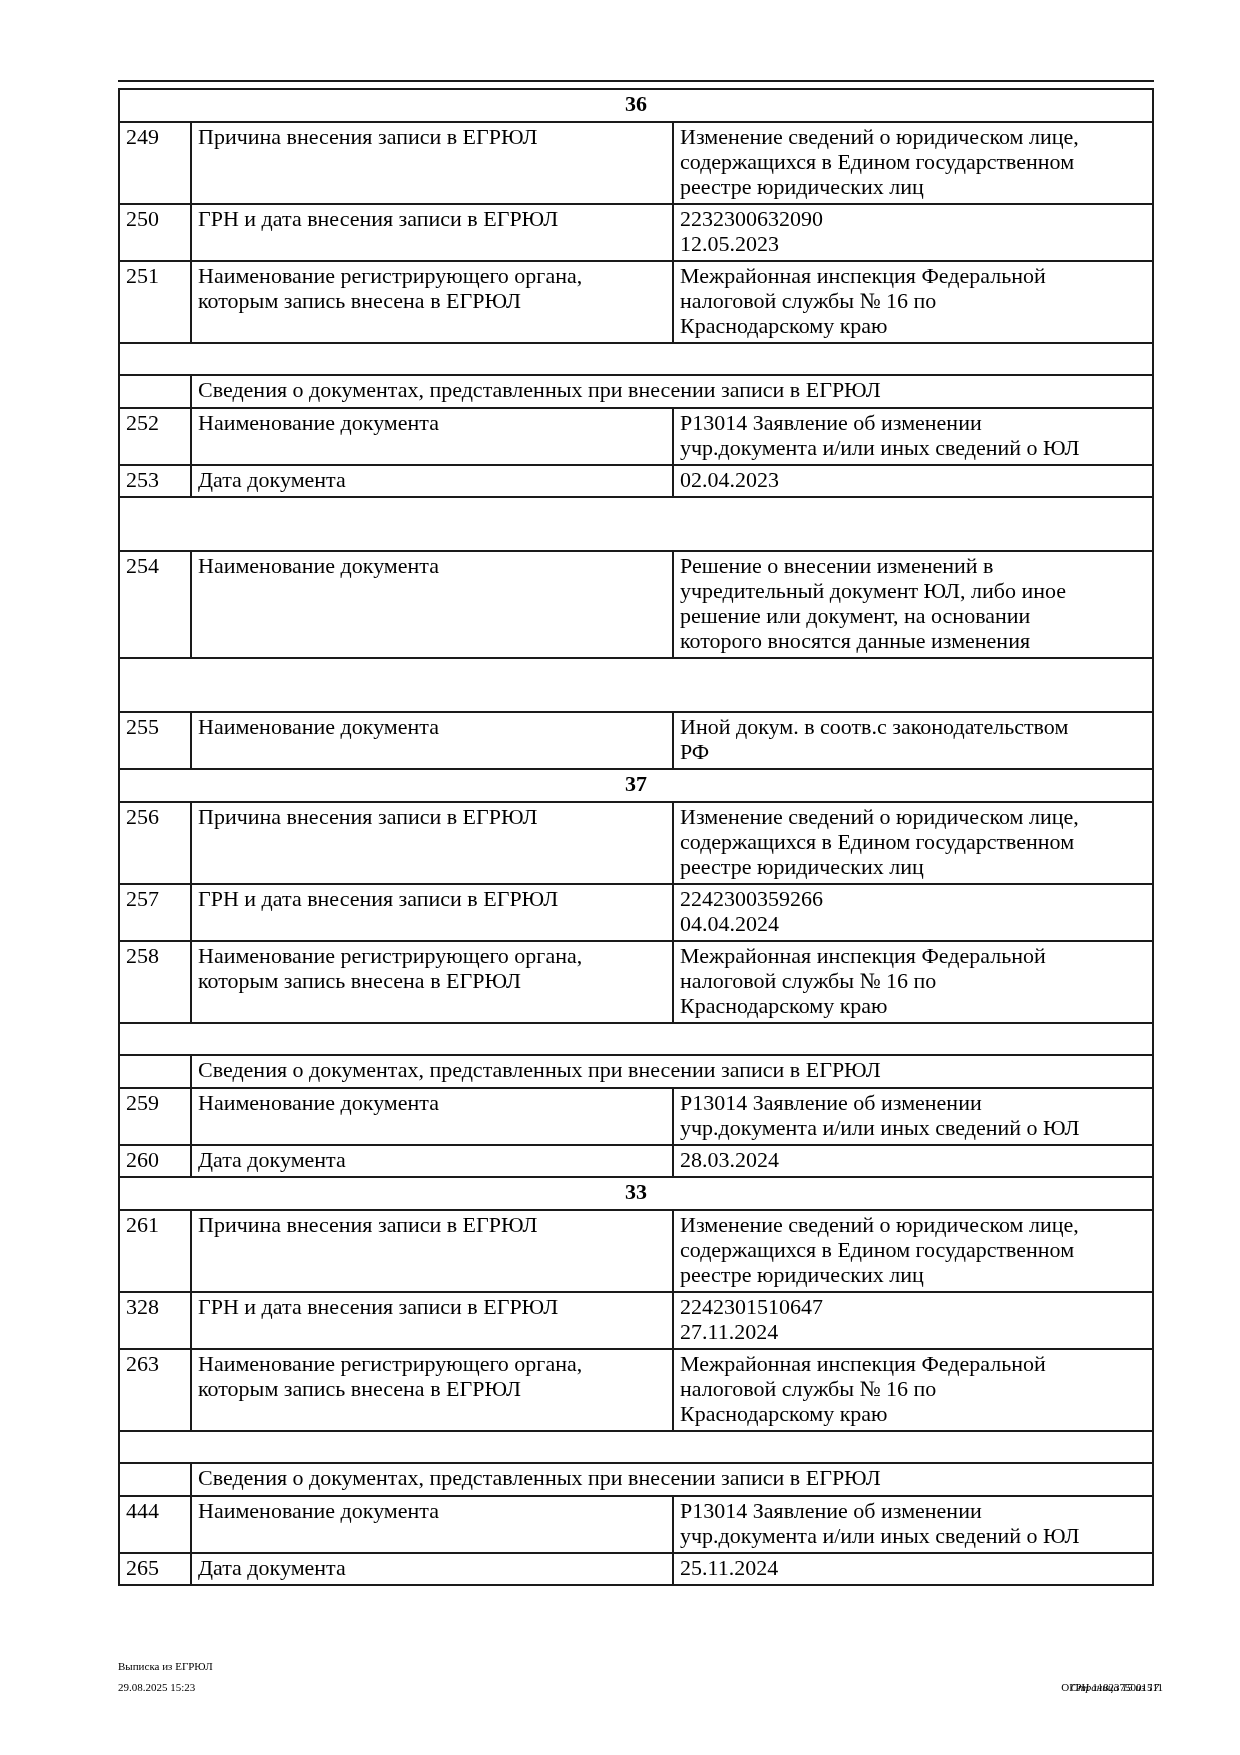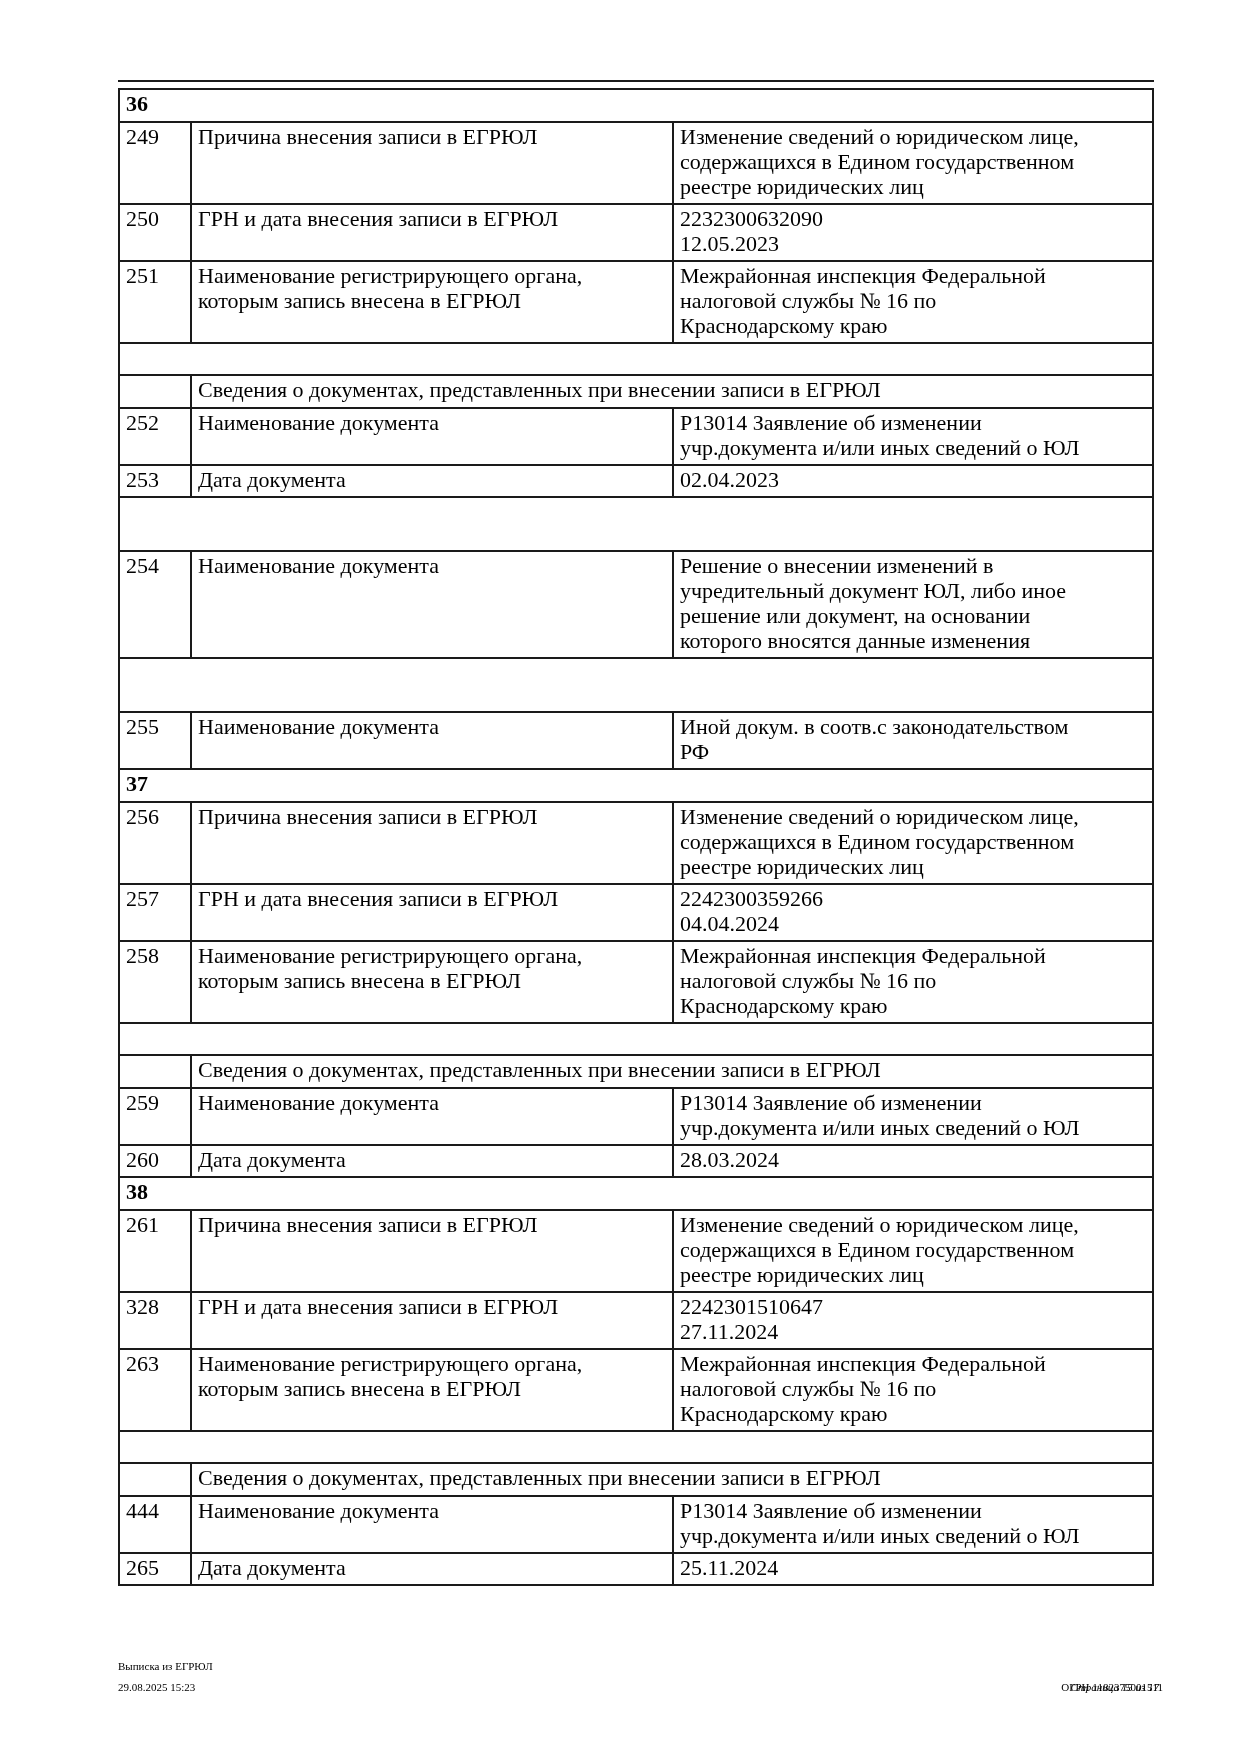--- a/index.html
+++ b/index.html
@@ -38,21 +38,21 @@
     line-height: 25px;
     white-space: pre-line;
     overflow: hidden;
   }
   td.cell-num {
     text-align: left;
     padding-left: 2px;
     padding-right: 2px;
   }
   tr.section-row td {
-    text-align: left;
+    text-align: center;
     font-weight: bold;
     height: 26px;
     white-space: normal;
     margin-top: 16px;
   }
   tr.spacer-row td {
     padding: 0;
   }
   tr.subheader-row td {
     height: 26px;
@@ -194,21 +194,21 @@
           <td class="cell-label">Наименование документа</td>
           <td class="cell-value">Р13014 Заявление об изменении
 учр.документа и/или иных сведений о ЮЛ</td>
         </tr>
         <tr class="field-row">
           <td class="cell-num">260</td>
           <td class="cell-label">Дата документа</td>
           <td class="cell-value">28.03.2024</td>
         </tr>
         <tr class="section-row">
-          <td colspan="3">38</td>
+          <td colspan="3">33</td>
         </tr>
         <tr class="field-row">
           <td class="cell-num">261</td>
           <td class="cell-label">Причина внесения записи в ЕГРЮЛ</td>
           <td class="cell-value">Изменение сведений о юридическом лице,
 содержащихся в Едином государственном
 реестре юридических лиц</td>
         </tr>
         <tr class="field-row">
           <td class="cell-num">328</td>

